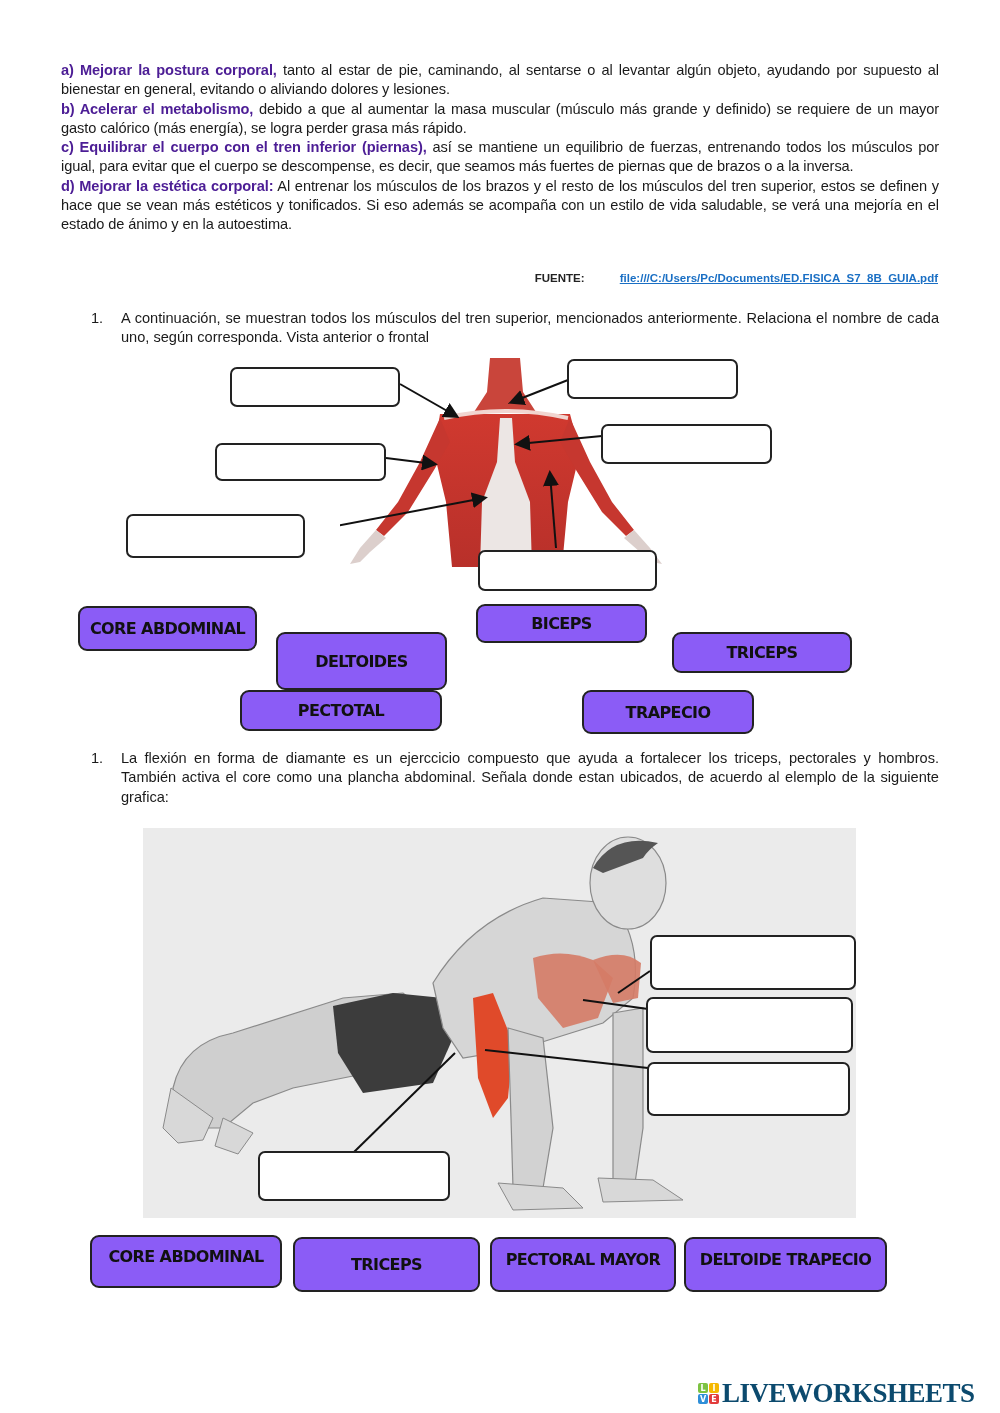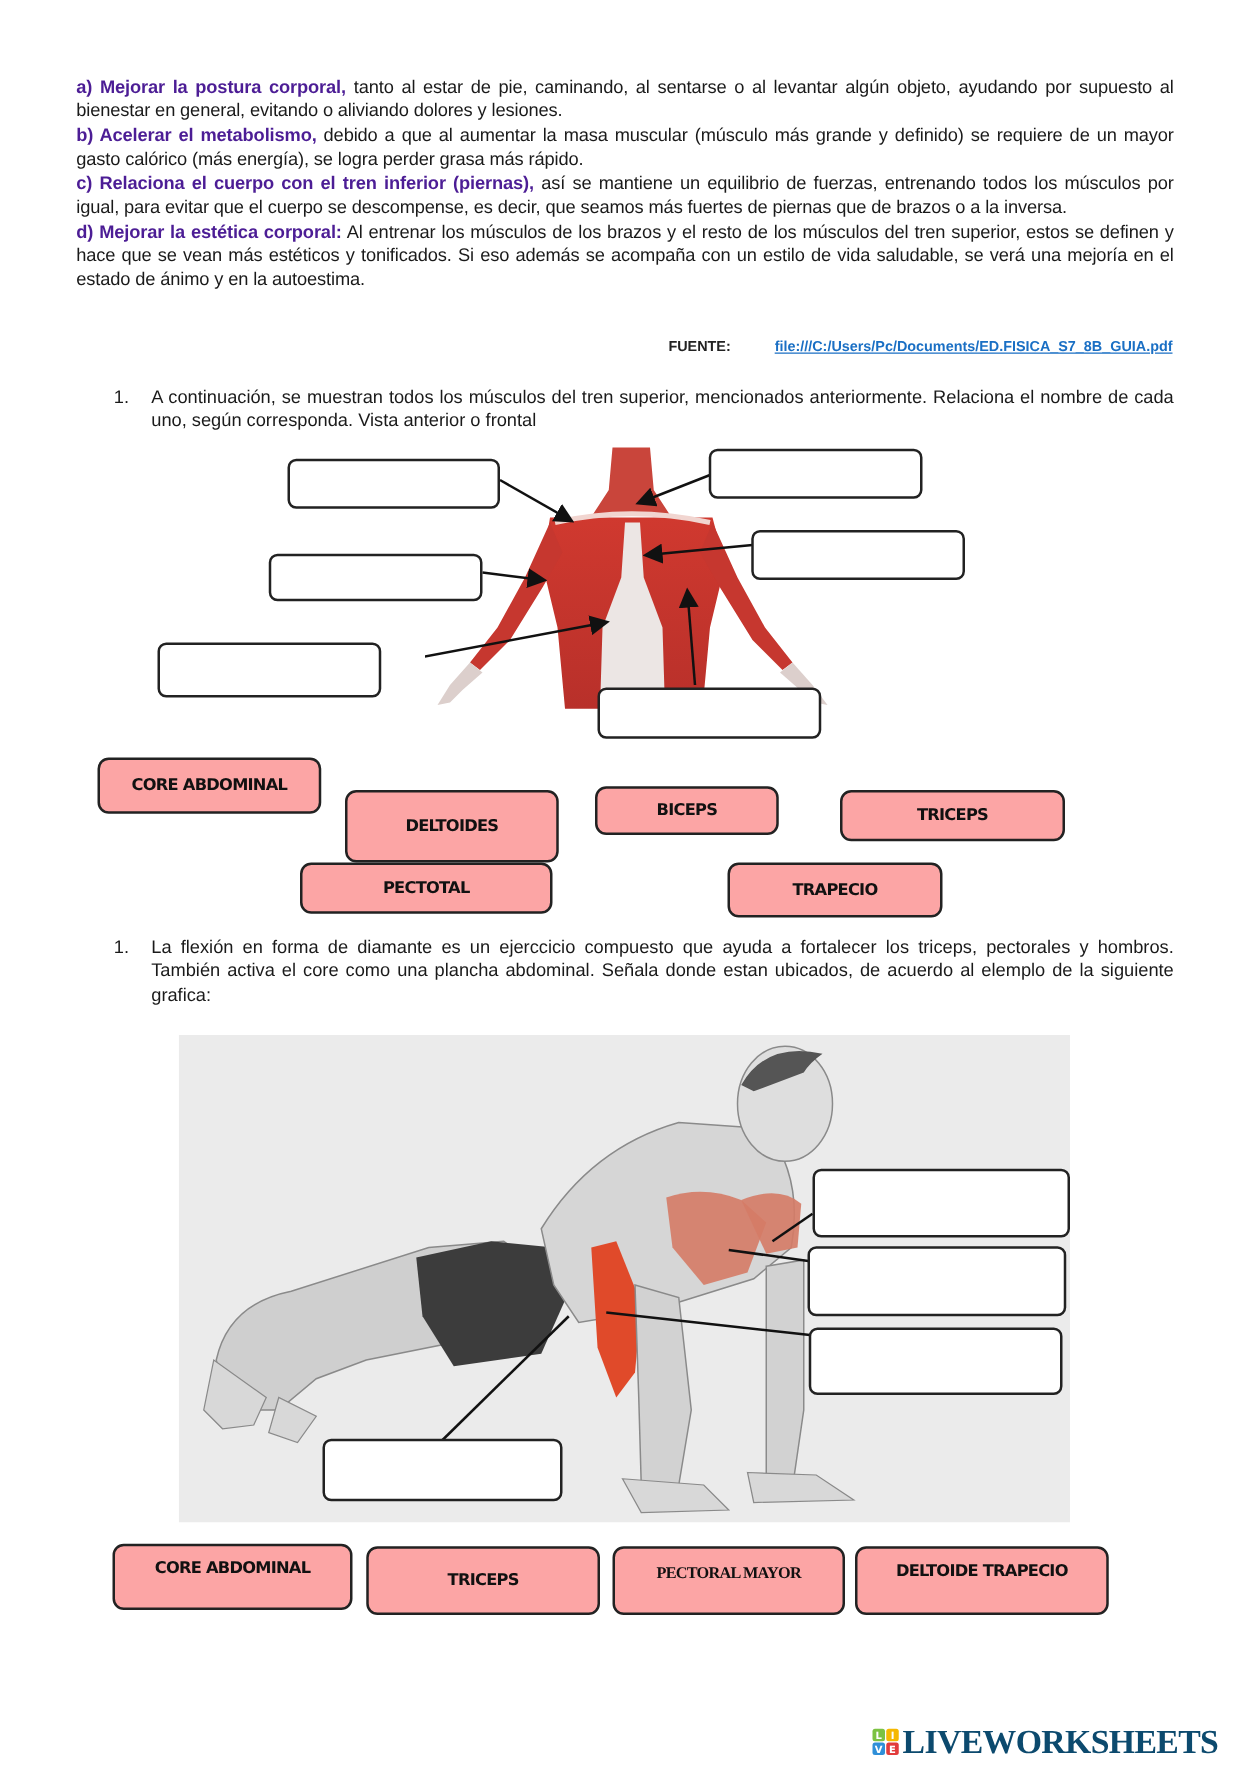--- a/index.html
+++ b/index.html
@@ -11,36 +11,36 @@
     .source { position: absolute; right: 62px; top: 272px; font-size: 11.5px; font-weight: bold; color: #222; }
     .source a { color: #1a6fc4; text-decoration: underline; padding-left: 32px; }
 
     .q { position: absolute; left: 91px; width: 848px; font-size: 14.6px; line-height: 19.3px; text-align: justify; }
     .q .num { position: absolute; left: 0; top: 0; }
     .q .txt { display: block; margin-left: 30px; }
 
     .fig { position: absolute; }
     .drop { position: absolute; background: #fff; border: 2px solid #222; border-radius: 7px; }
     .drop input { width: 100%; height: 100%; border: none; background: transparent; outline: none; }
-    .chip { position: absolute; background: #fca5a5; border: 2px solid #222; border-radius: 9px;
+    .chip { position: absolute; background: #8b5cf6; border: 2px solid #222; border-radius: 9px;
             display: flex; align-items: center; justify-content: center;
-            font-family: "DejaVu Sans", sans-serif; font-weight: bold; font-size: 13px; letter-spacing: -0.6px; color: #111; cursor: grab; }
+            font-family: "DejaVu Sans", sans-serif; font-weight: bold; font-size: 16px; letter-spacing: -0.6px; color: #111; cursor: grab; }
 
     .logo { position: absolute; left: 698px; top: 1378px; display: flex; align-items: center; }
     .logo-grid { display: grid; grid-template-columns: 10px 10px; grid-template-rows: 10px 10px; gap: 1px; margin-right: 3px; }
     .logo-grid span { display: flex; align-items: center; justify-content: center; font-size: 8px; font-weight: bold; color: #fff; border-radius: 2px; font-family: "DejaVu Sans", sans-serif; }
     .logo-text { font-family: Liberation Serif, serif; font-weight: bold; font-size: 27px; color: #0c4a6e; letter-spacing: -0.5px; }
   </style>
 </head>
 <body>
 
 <div class="para" style="top:61px;">
   <span class="red">a) Mejorar la postura corporal,</span><span> tanto al estar de pie, caminando, al sentarse o al levantar algún objeto, ayudando por supuesto al bienestar en general, evitando o aliviando dolores y lesiones.</span><br>
   <span class="red">b) Acelerar el metabolismo,</span><span> debido a que al aumentar la masa muscular (músculo más grande y definido) se requiere de un mayor gasto calórico (más energía), se logra perder grasa más rápido.</span><br>
-  <span class="red">c) Relaciona el cuerpo con el tren inferior (piernas),</span><span> así se mantiene un equilibrio de fuerzas, entrenando todos los músculos por igual, para evitar que el cuerpo se descompense, es decir, que seamos más fuertes de piernas que de brazos o a la inversa.</span><br>
+  <span class="red">c) Equilibrar el cuerpo con el tren inferior (piernas),</span><span> así se mantiene un equilibrio de fuerzas, entrenando todos los músculos por igual, para evitar que el cuerpo se descompense, es decir, que seamos más fuertes de piernas que de brazos o a la inversa.</span><br>
   <span class="red">d) Mejorar la estética corporal:</span><span> Al entrenar los músculos de los brazos y el resto de los músculos del tren superior, estos se definen y hace que se vean más estéticos y tonificados. Si eso además se acompaña con un estilo de vida saludable, se verá una mejoría en el estado de ánimo y en la autoestima.</span>
 </div>
 
 <div class="source">
   <span>FUENTE: </span><a>file:///C:/Users/Pc/Documents/ED.FISICA_S7_8B_GUIA.pdf</a>
 </div>
 
 <div class="q" style="top:309px;">
   <span class="num">1.</span>
   <span class="txt">A continuación, se muestran todos los músculos del tren superior, mencionados anteriormente. Relaciona el nombre de cada uno, según corresponda. Vista anterior o frontal</span>
@@ -82,21 +82,21 @@
 <div class="drop" style="left:230px;top:367px;width:170px;height:40px;"><input style=""></div>
 <div class="drop" style="left:567px;top:359px;width:171px;height:40px;"><input style=""></div>
 <div class="drop" style="left:601px;top:424px;width:171px;height:40px;"><input style=""></div>
 <div class="drop" style="left:215px;top:443px;width:171px;height:38px;"><input style=""></div>
 <div class="drop" style="left:126px;top:514px;width:179px;height:44px;"><input style=""></div>
 <div class="drop" style="left:478px;top:550px;width:179px;height:41px;"><input style=""></div>
 
 <div class="chip" style="left:78px;top:606px;width:179px;height:45px;">CORE ABDOMINAL</div>
 <div class="chip" style="left:276px;top:632px;width:171px;height:58px;">DELTOIDES</div>
 <div class="chip" style="left:240px;top:690px;width:202px;height:41px;">PECTOTAL</div>
-<div class="chip" style="left:476px;top:629px;width:147px;height:39px;">BICEPS</div>
+<div class="chip" style="left:476px;top:604px;width:171px;height:39px;">BICEPS</div>
 <div class="chip" style="left:672px;top:632px;width:180px;height:41px;">TRICEPS</div>
 <div class="chip" style="left:582px;top:690px;width:172px;height:44px;">TRAPECIO</div>
 
 <div class="q" style="top:749px;">
   <span class="num">1.</span>
   <span class="txt">La flexión en forma de diamante es un ejerccicio compuesto que ayuda a fortalecer los triceps, pectorales y hombros. También activa el core como una plancha abdominal. Señala donde estan ubicados, de acuerdo al elemplo de la siguiente grafica:</span>
 </div>
 
 <svg class="fig" style="left:143px;top:828px;" width="713" height="390" viewBox="0 0 713 390">
   <rect width="713" height="390" fill="#ebebeb"></rect>
@@ -130,21 +130,21 @@
   <line x1="312" y1="225" x2="210" y2="325" stroke="#111" stroke-width="2"></line>
 </svg>
 
 <div class="drop" style="left:650px;top:935px;width:206px;height:55px;"><input style=""></div>
 <div class="drop" style="left:646px;top:997px;width:207px;height:56px;"><input style=""></div>
 <div class="drop" style="left:647px;top:1062px;width:203px;height:54px;"><input style=""></div>
 <div class="drop" style="left:258px;top:1151px;width:192px;height:50px;"><input style=""></div>
 
 <div class="chip" style="left:90px;top:1235px;width:192px;height:53px;align-items:flex-start;padding-top:10px;">CORE ABDOMINAL</div>
 <div class="chip" style="left:293px;top:1237px;width:187px;height:55px;">TRICEPS</div>
-<div class="chip" style="left:490px;top:1237px;width:186px;height:55px;align-items:flex-start;padding-top:11px;font-family:Liberation Serif, serif;">PECTORAL MAYOR</div>
+<div class="chip" style="left:490px;top:1237px;width:186px;height:55px;align-items:flex-start;padding-top:11px;">PECTORAL MAYOR</div>
 <div class="chip" style="left:684px;top:1237px;width:203px;height:55px;align-items:flex-start;padding-top:11px;">DELTOIDE TRAPECIO</div>
 
 <div class="logo">
   <div class="logo-grid">
     <span style="background:#7cc242;">L</span>
     <span style="background:#f5b800;">I</span>
     <span style="background:#2f8fd8;">V</span>
     <span style="background:#e23b3b;">E</span>
   </div>
   <span class="logo-text">LIVEWORKSHEETS</span>

